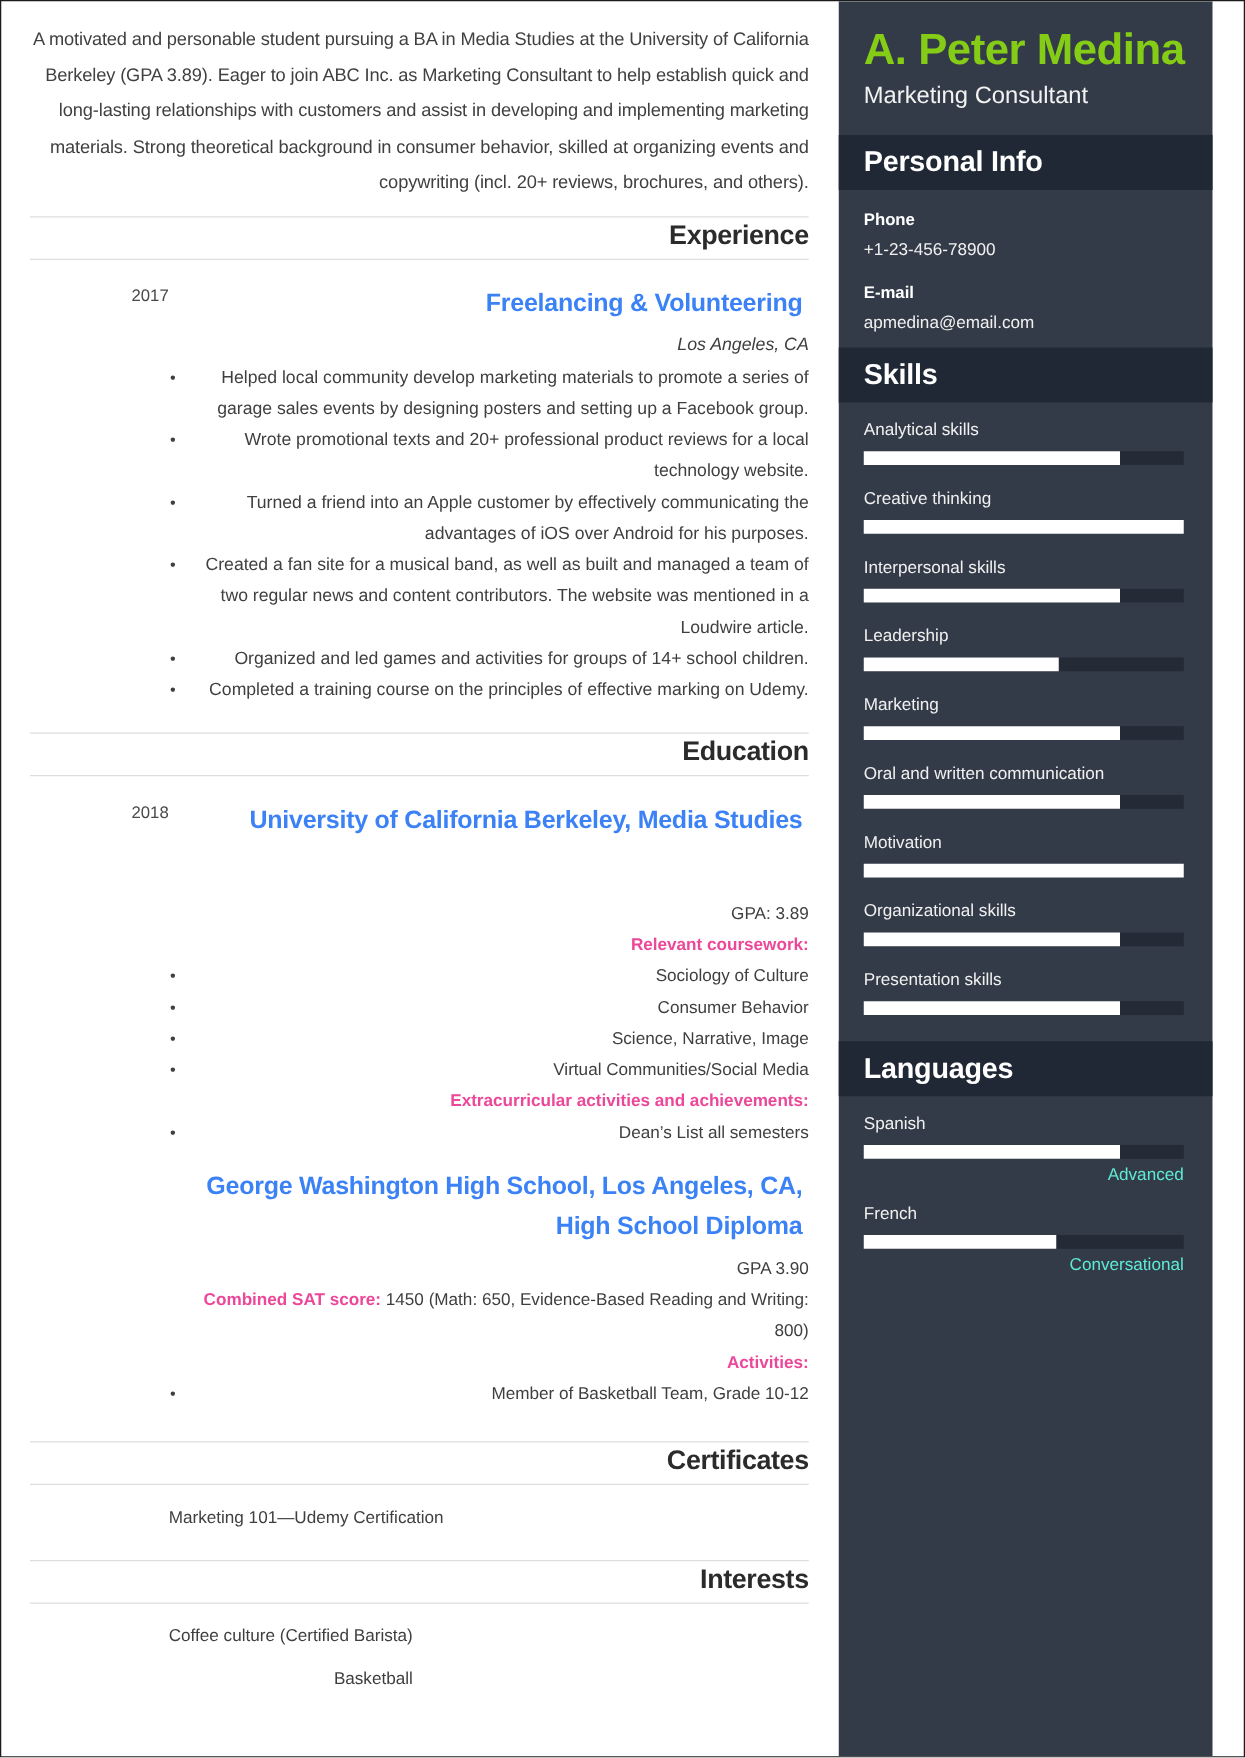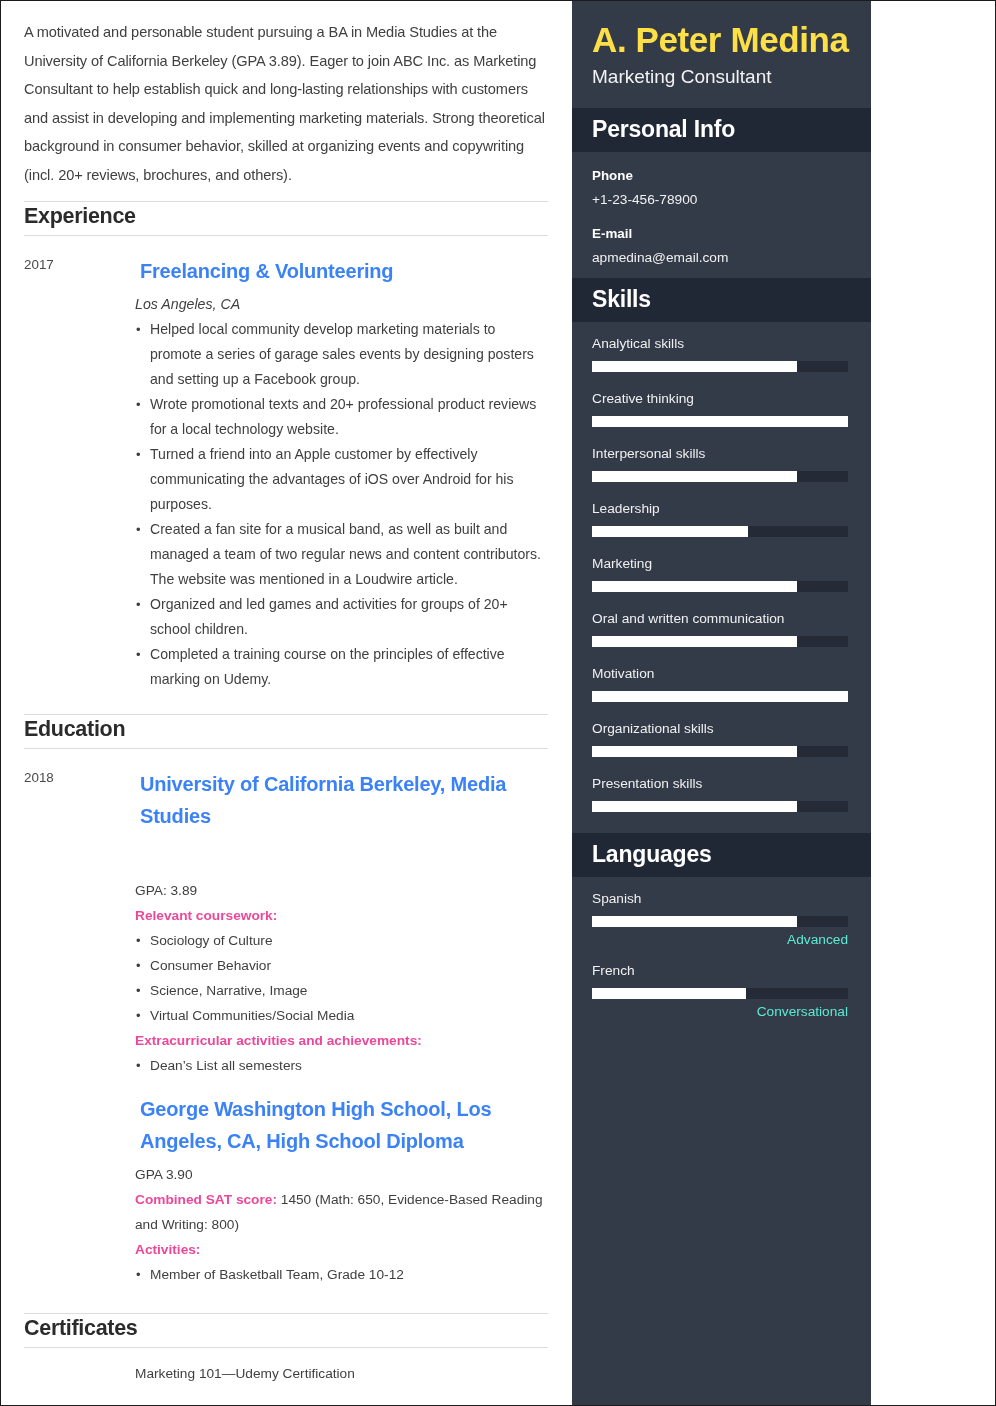--- a/index.html
+++ b/index.html
@@ -17,24 +17,25 @@
     height: 1406px;
     box-sizing: border-box;
     border: 1px solid #1b1b1b;
     background: #ffffff;
     overflow: hidden;
     display: flex;
   }
 
   
   .main {
-    width: 571px;
+    width: 670px;
     box-sizing: border-box;
     padding: 17px 24px 0 23px;
     color: #3b3b3b;
+    text-align: right;
   }
 
   .summary {
     font-size: 14.6px;
     line-height: 28.5px;
     color: #404040;
     margin: 0 0 12px 0;
     letter-spacing: -0.1px;
   }
 
@@ -139,21 +140,21 @@
   }
   .sb-head {
     padding: 18px 20px 16px 20px;
   }
   .sb-name {
     font-size: 35px;
     font-weight: bold;
     line-height: 41px;
     letter-spacing: -0.4px;
     margin: 0;
-    color: #fde047;
+    color: #84cc16;
   }
   .sb-role {
     font-size: 19px;
     line-height: 30px;
     margin: 2px 0 0 0;
     color: #f2f2f2;
     font-weight: normal;
   }
   .sb-band {
     background: #212835;
@@ -224,21 +225,21 @@
       <div class="entry">
         <div class="entry-date">2017</div>
         <div class="entry-body">
           <div class="entry-title">Freelancing &amp; Volunteering</div>
           <div class="entry-subtitle">Los Angeles, CA</div>
           <ul class="bullets">
             <li>Helped local community develop marketing materials to promote a series of garage sales events by designing posters and setting up a Facebook group.</li>
             <li>Wrote promotional texts and 20+ professional product reviews for a local technology website.</li>
             <li>Turned a friend into an Apple customer by effectively communicating the advantages of iOS over Android for his purposes.</li>
             <li>Created a fan site for a musical band, as well as built and managed a team of two regular news and content contributors. The website was mentioned in a Loudwire article.</li>
-            <li>Organized and led games and activities for groups of 20+ school children.</li>
+            <li>Organized and led games and activities for groups of 14+ school children.</li>
             <li>Completed a training course on the principles of effective marking on Udemy.</li>
           </ul>
         </div>
       </div>
     </div>
 
     <div class="spacer-22"></div>
 
     <div class="section section-top-rule">
       <h2 class="section-title">Education</h2>

